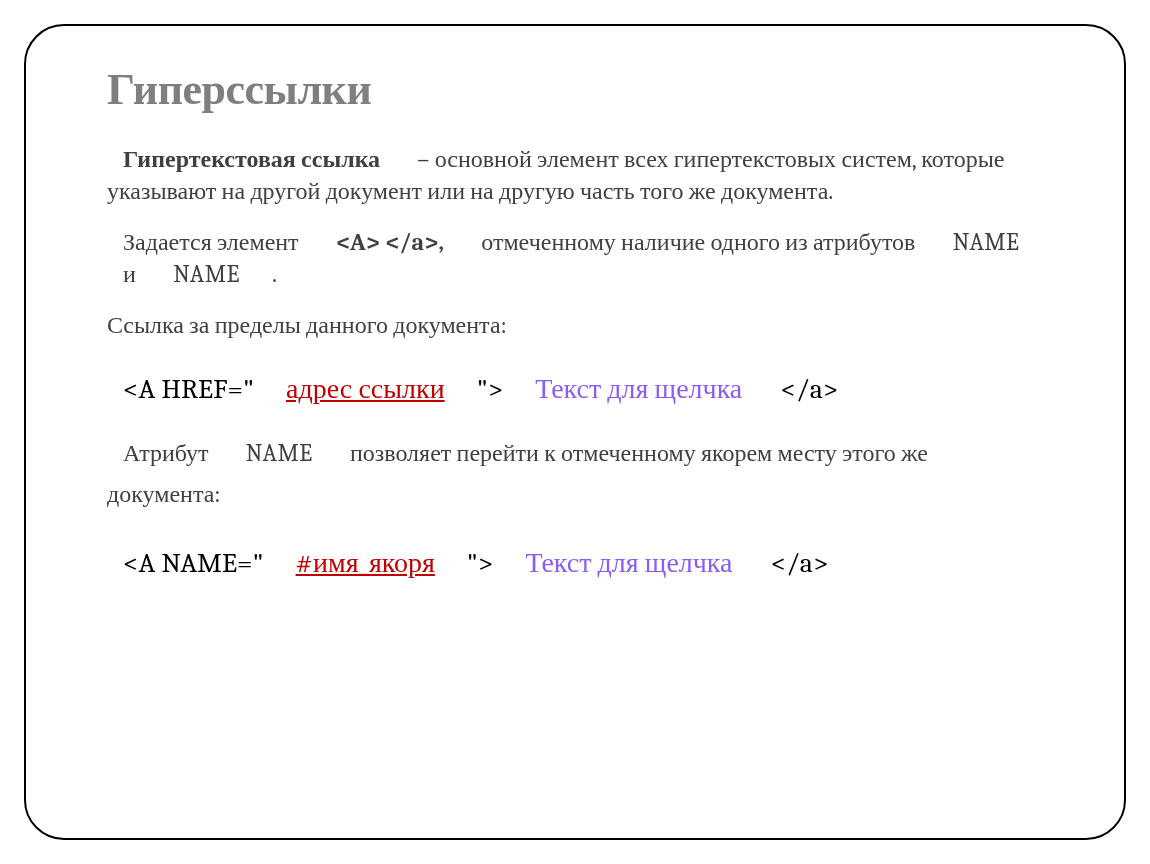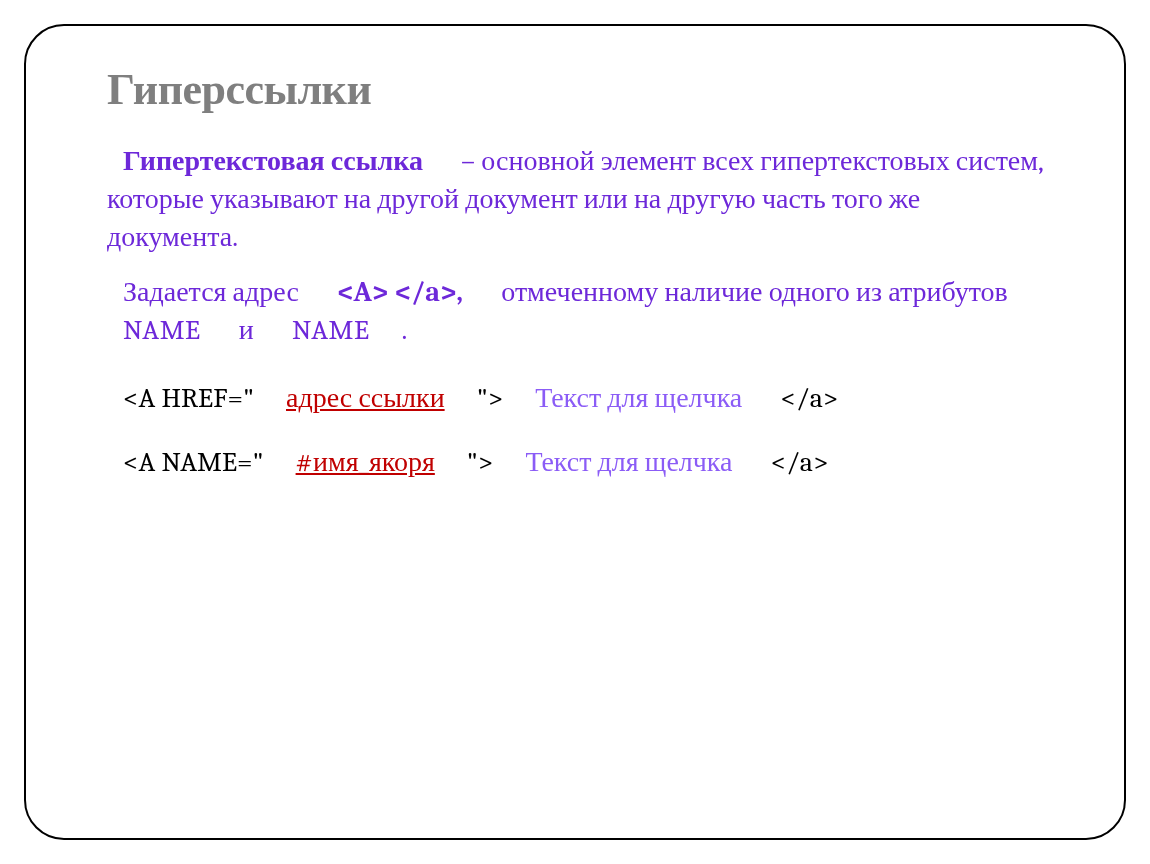--- a/index.html
+++ b/index.html
@@ -25,23 +25,23 @@
       padding: 22px 65px 30px 65px;
     }
     .slide-title {
       font-size: 44px;
       font-weight: bold;
       color: #7f7f7f;
       margin-bottom: 28px;
       letter-spacing: -0.5px;
     }
     .para {
-      font-size: 28px;
+      font-size: 24px;
       line-height: 1.35;
-      color: #6d28d9;
+      color: #404040;
       margin-bottom: 18px;
     }
     .para.spaced {
       margin-top: 28px;
       line-height: 1.7;
     }
     .code-line {
       font-size: 28px;
       color: #000;
       margin-top: 32px;
@@ -66,25 +66,29 @@
 <body>
 
 <div class="slide-frame">
   <h1 class="slide-title">Гиперссылки</h1>
 
   <p class="para">
     <span class="bold">Гипертекстовая ссылка</span><span> – основной элемент всех гипертекстовых систем, которые указывают на другой документ или на другую часть того же документа.</span>
   </p>
 
   <p class="para">
-    <span>Задается адрес </span><span class="bold">&lt;A&gt; &lt;/a&gt;,</span><span> отмеченному наличие одного из атрибутов </span><span class="sc">NAME</span><span> и </span><span class="sc">NAME</span><span>.</span>
+    <span>Задается элемент </span><span class="bold">&lt;A&gt; &lt;/a&gt;,</span><span> отмеченному наличие одного из атрибутов </span><span class="sc">NAME</span><span> и </span><span class="sc">NAME</span><span>.</span>
   </p>
 
+  <p class="para">Ссылка за пределы данного документа:</p>
 
   <p class="code-line">
     <span>&lt;A HREF="</span><span class="red">адрес ссылки</span><span>"&gt;</span><span class="blue">Текст для щелчка </span><span>&lt;/a&gt;</span>
   </p>
 
+  <p class="para spaced">
+    <span>Атрибут </span><span class="sc">NAME</span><span> позволяет перейти к отмеченному якорем месту этого же документа:</span>
+  </p>
 
   <p class="code-line">
     <span>&lt;A NAME="</span><span class="red">#имя_якоря</span><span>"&gt;</span><span class="blue">Текст для щелчка </span><span>&lt;/a&gt;</span>
   </p>
 </div>
 
 </body></html>

